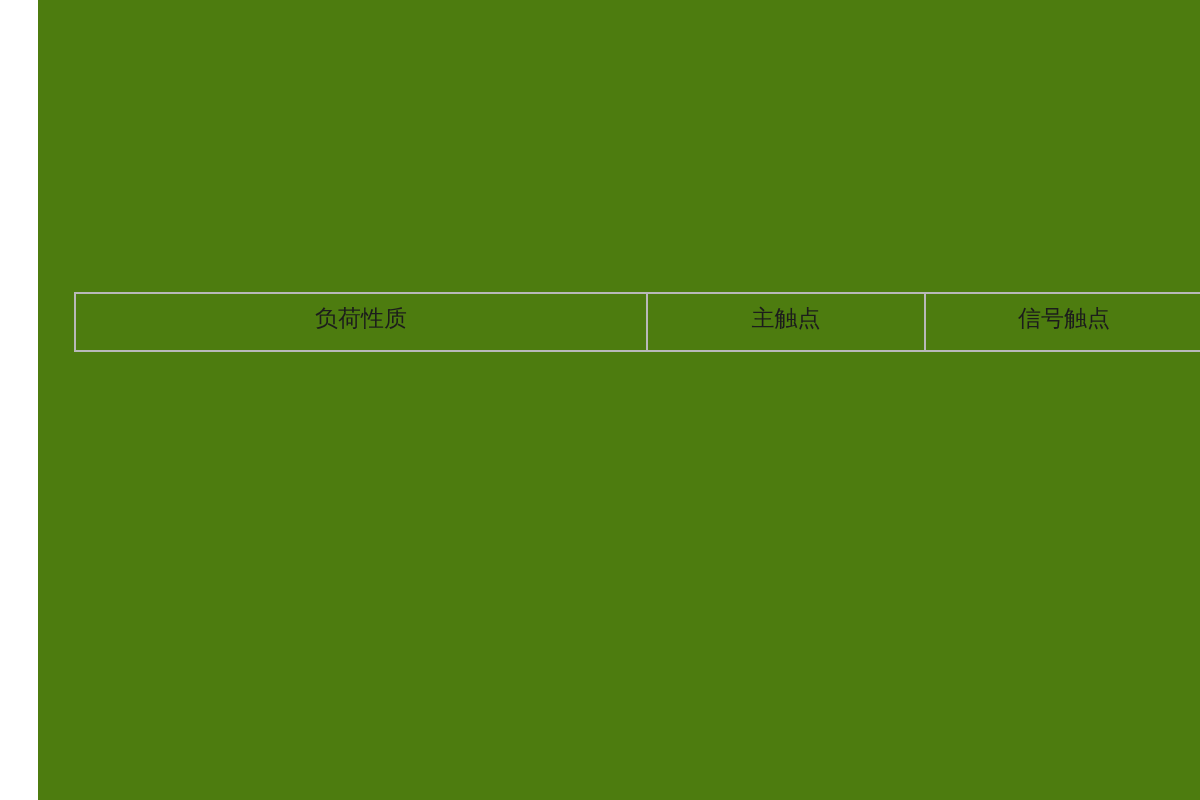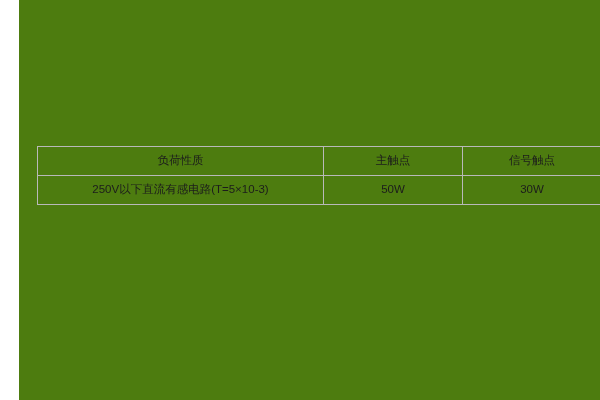--- a/index.html
+++ b/index.html
@@ -57,21 +57,16 @@
         <col class="c0">
         <col class="c1">
         <col class="c2">
       </colgroup>
       <tbody>
         <tr>
           <td>负荷性质</td>
           <td>主触点</td>
           <td>信号触点</td>
         </tr>
-        <tr>
-          <td>250V以下直流有感电路(T=5×10-3)</td>
-          <td>50W</td>
-          <td>30W</td>
-        </tr>
       </tbody>
     </table>
   </div>
 </div>
 
 </body></html>

